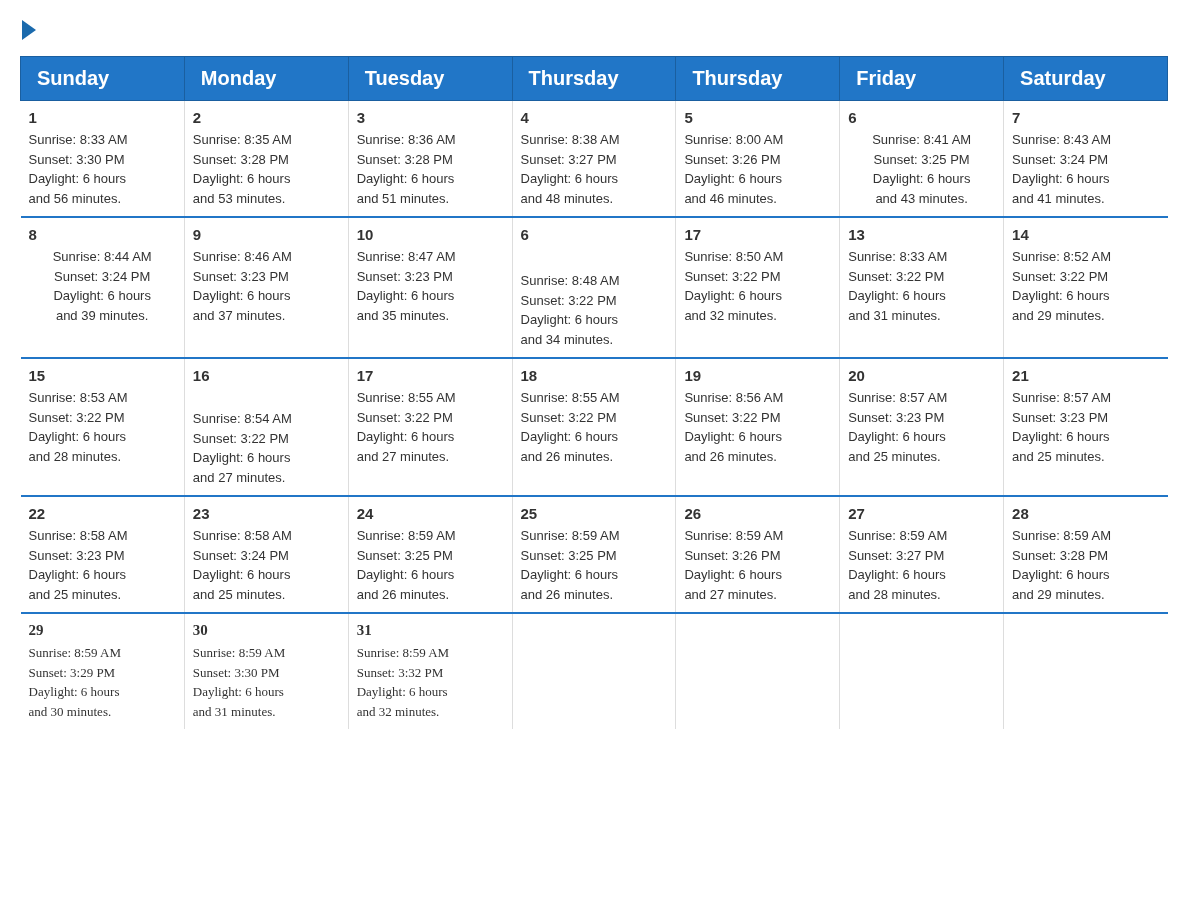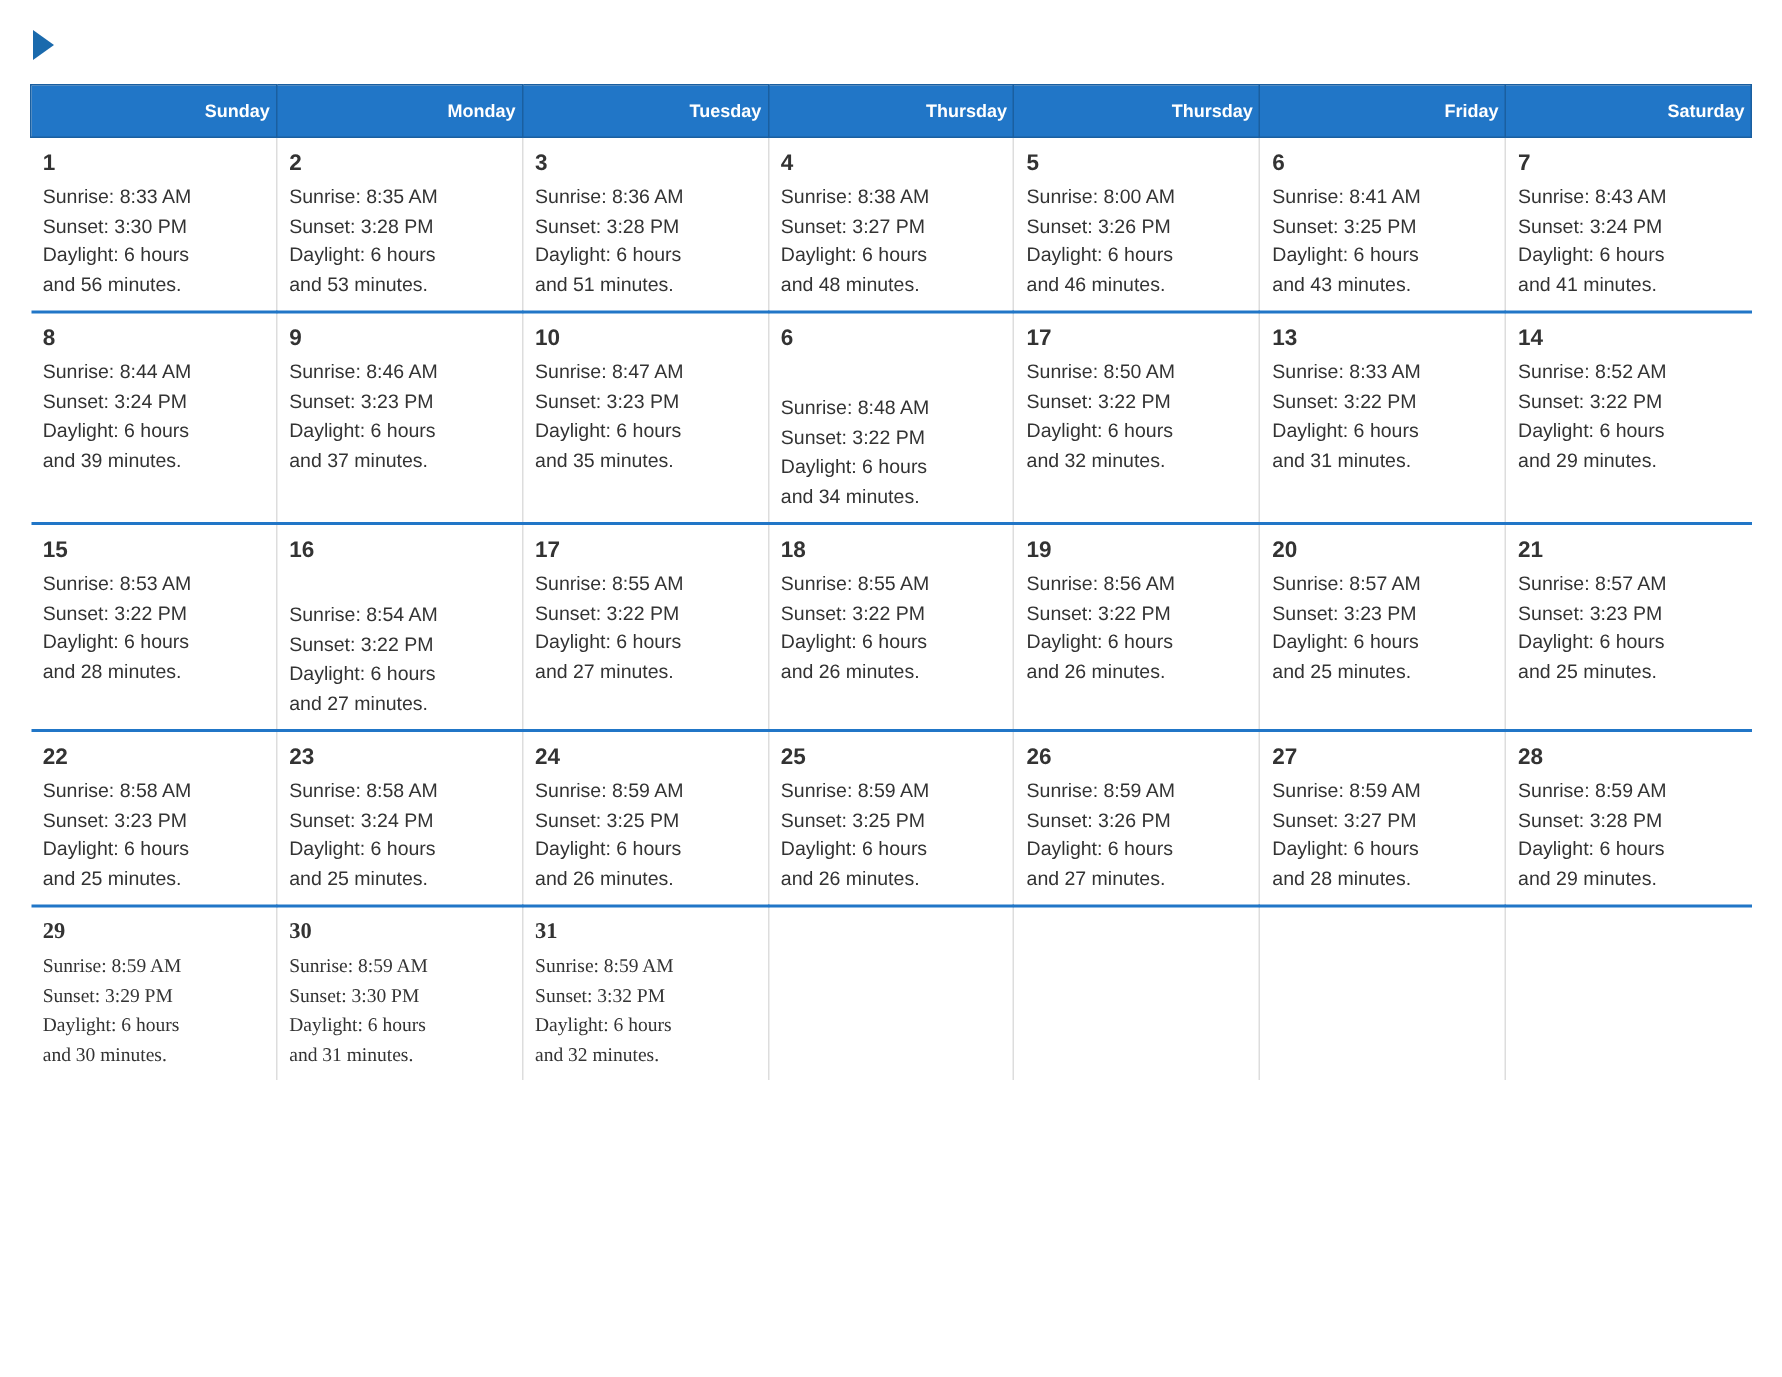--- a/index.html
+++ b/index.html
@@ -53,24 +53,24 @@
     }
     table {
       width: 100%;
       border-collapse: collapse;
     }
     thead tr {
       background-color: #2176c7;
     }
     thead th {
       color: #fff;
-      font-size: 12px;
+      font-size: 20px;
       font-weight: bold;
-      padding: 10px 4px;
-      text-align: right;
+      padding: 10px 16px;
+      text-align: left;
       border: 1px solid #1a5fa0;
     }
     tbody tr {
       border-bottom: 2px solid #2176c7;
     }
     tbody td {
       vertical-align: top;
       padding: 8px;
       font-size: 13px;
       color: #333;
@@ -155,37 +155,37 @@
         </td>
         <td>
           <span class="day-num">5</span>
           <div class="day-info" style="white-space: pre-line;">Sunrise: 8:00 AM
 Sunset: 3:26 PM
 Daylight: 6 hours
 and 46 minutes.</div>
         </td>
         <td>
           <span class="day-num">6</span>
-          <div class="day-info" style="white-space: pre-line;">Sunrise: 8:41 AM
+          <div class="day-info" style="white-space: pre-line; text-align: center;">Sunrise: 8:41 AM
 Sunset: 3:25 PM
 Daylight: 6 hours
 and 43 minutes.</div>
         </td>
         <td>
           <span class="day-num">7</span>
           <div class="day-info" style="white-space: pre-line;">Sunrise: 8:43 AM
 Sunset: 3:24 PM
 Daylight: 6 hours
 and 41 minutes.</div>
         </td>
       </tr>
       <tr>
         <td>
           <span class="day-num">8</span>
-          <div class="day-info" style="white-space: pre-line;">Sunrise: 8:44 AM
+          <div class="day-info" style="white-space: pre-line; text-align: center;">Sunrise: 8:44 AM
 Sunset: 3:24 PM
 Daylight: 6 hours
 and 39 minutes.</div>
         </td>
         <td>
           <span class="day-num">9</span>
           <div class="day-info" style="white-space: pre-line;">Sunrise: 8:46 AM
 Sunset: 3:23 PM
 Daylight: 6 hours
 and 37 minutes.</div>

